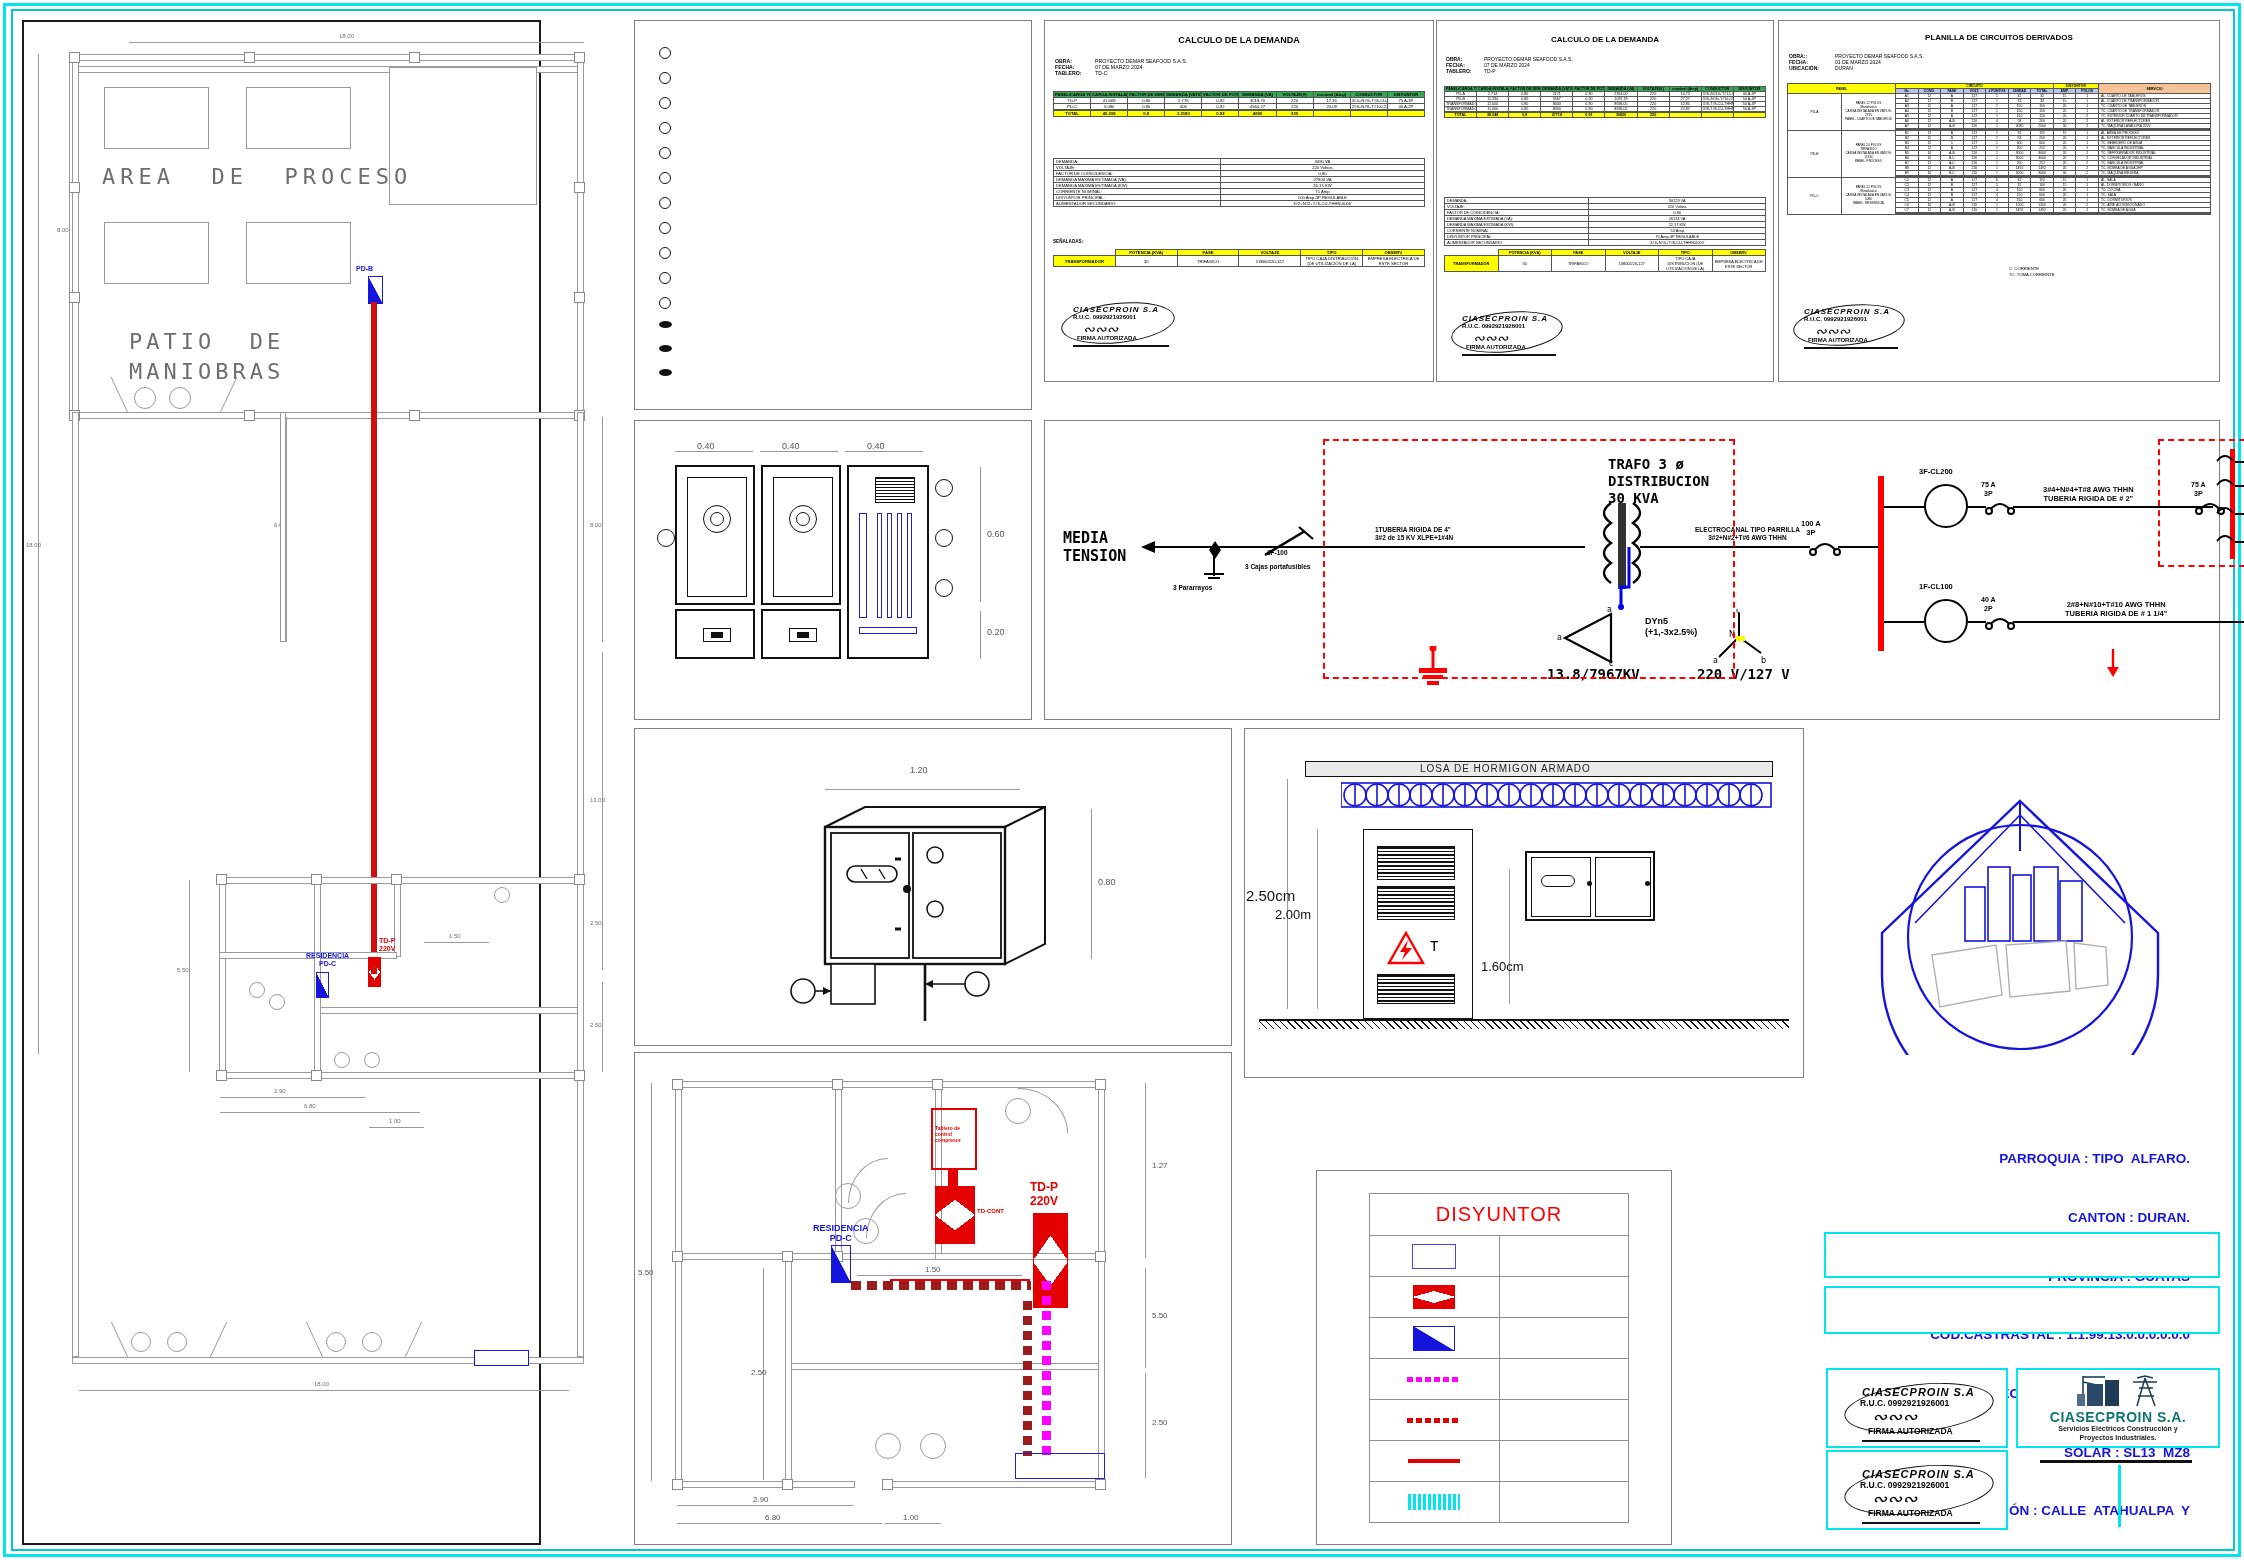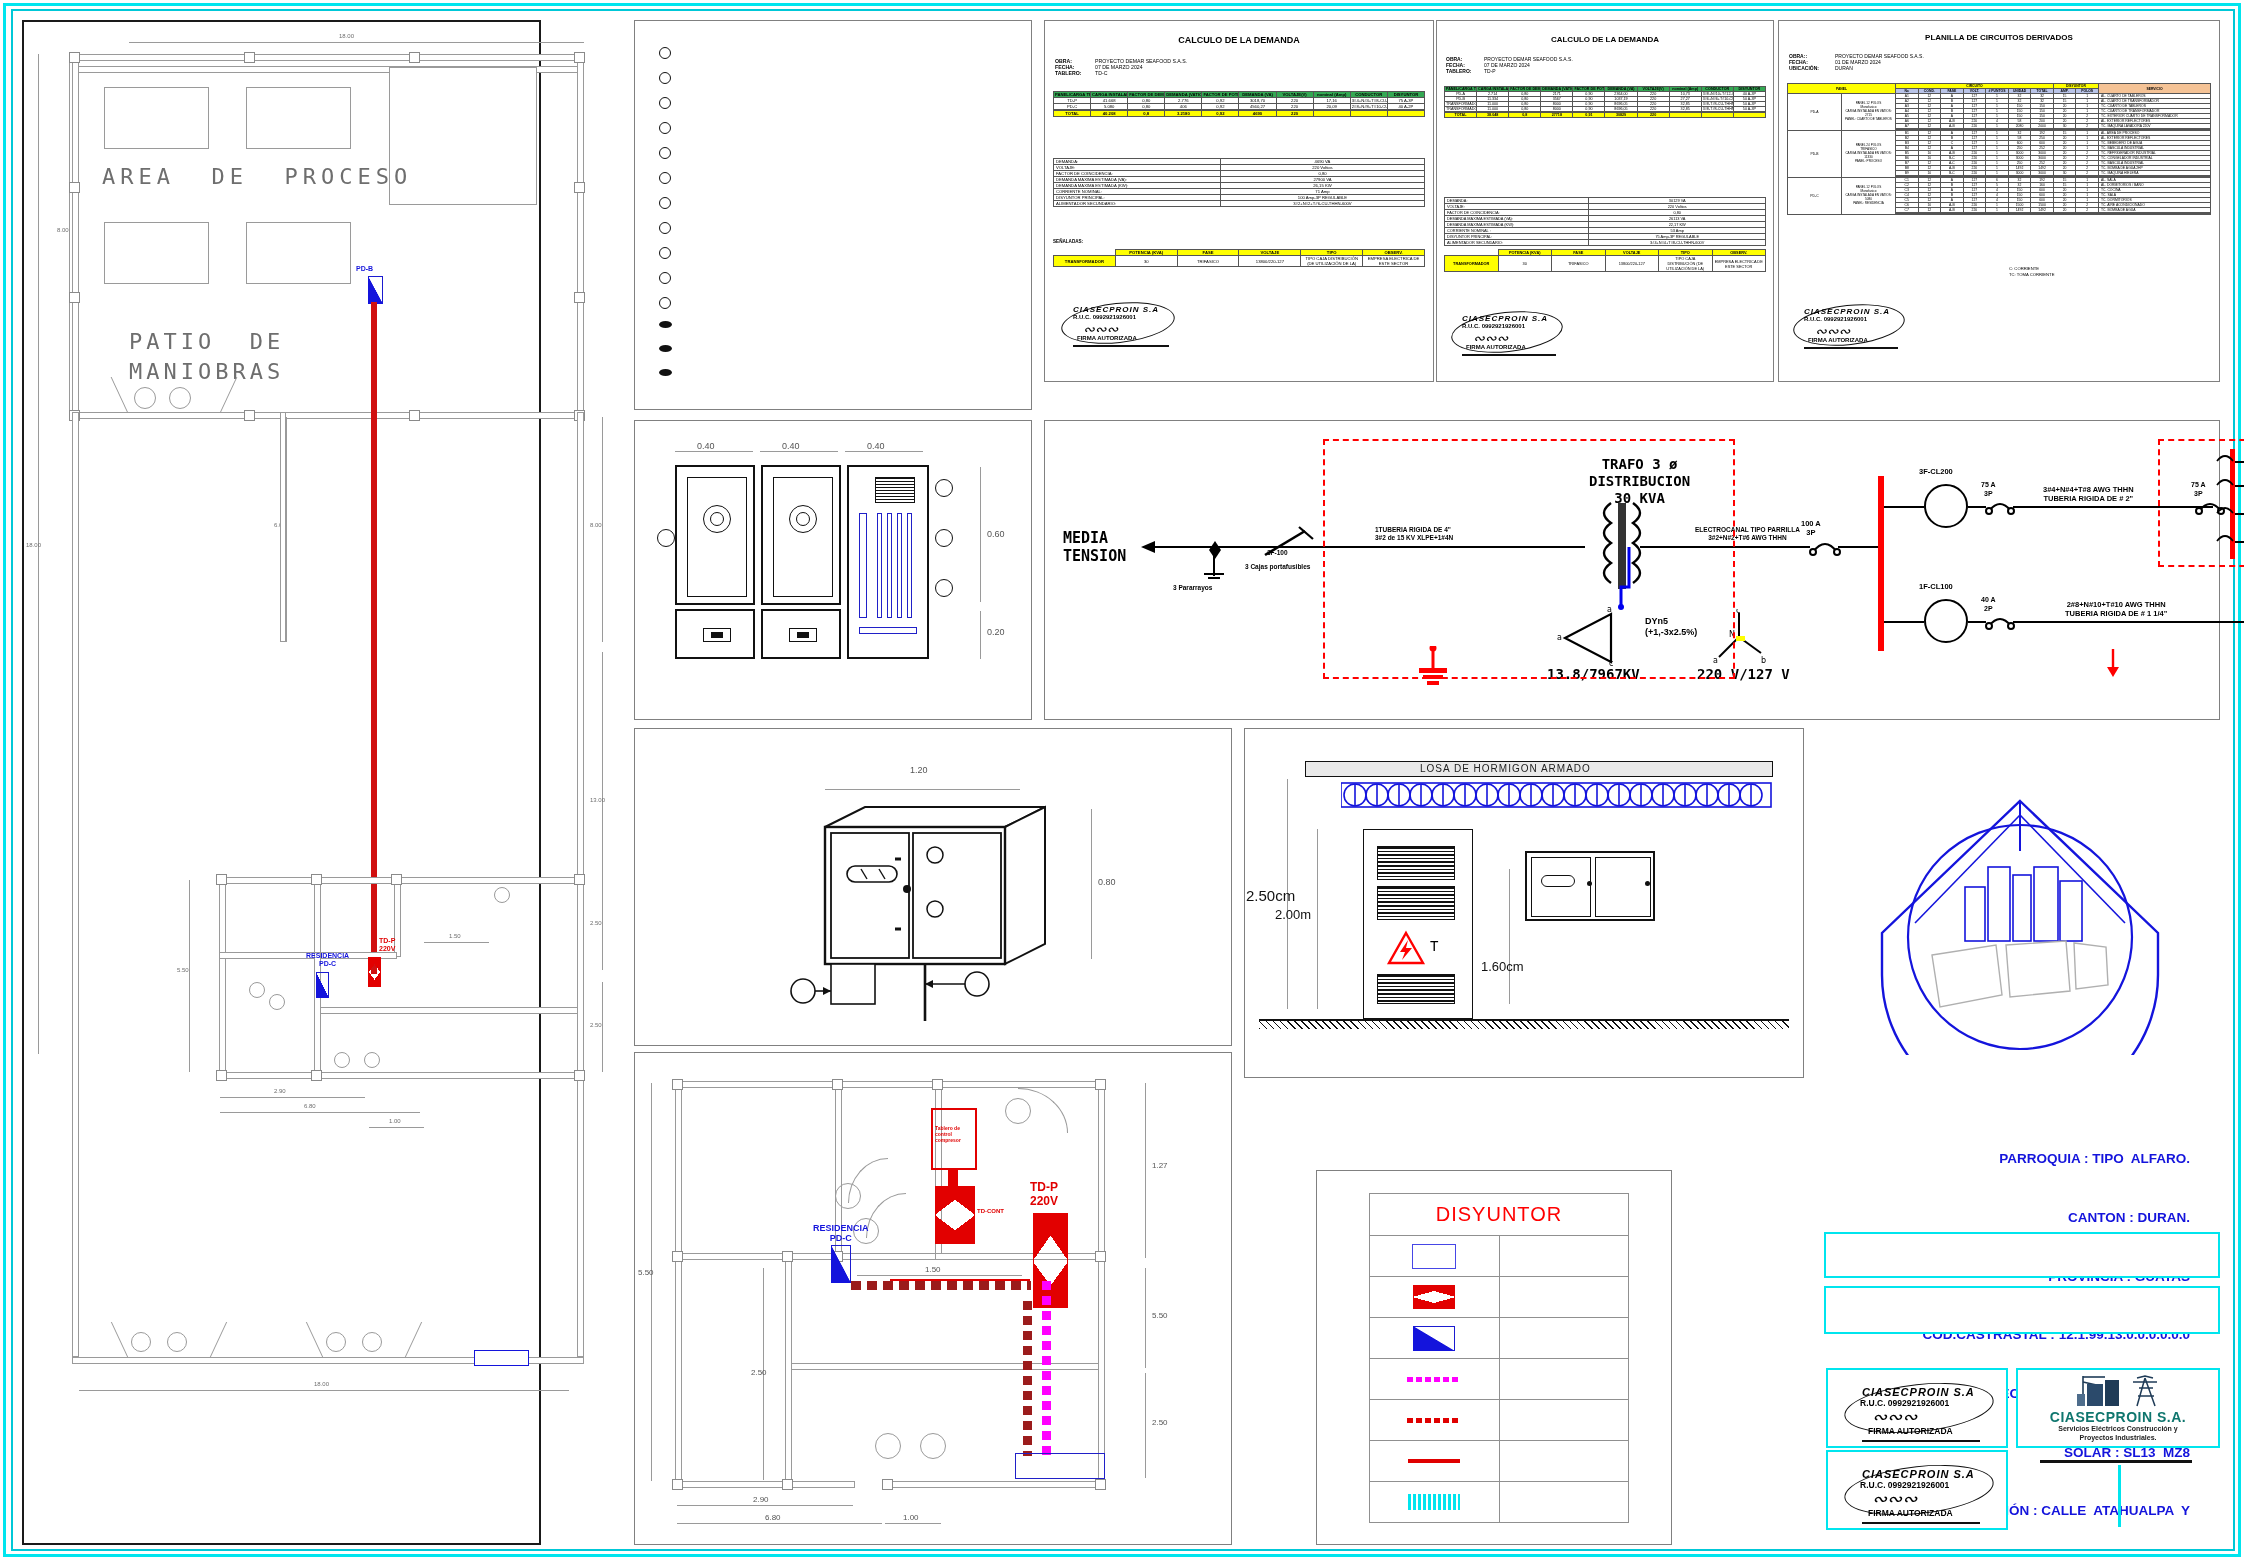--- a/index.html
+++ b/index.html
@@ -1206,21 +1206,21 @@
     <svg width="60" height="34" style="position:absolute;left:214px;top:104px;">
       <line x1="6" y1="30" x2="46" y2="6" stroke="#000" stroke-width="2.6"></line>
       <line x1="40" y1="2" x2="54" y2="14" stroke="#000" stroke-width="2.2"></line>
     </svg>
     <div class="ol-small" style="left:222px; top:128px;">3F-100</div>
     <div class="ol-small" style="left:200px; top:142px;">3 Cajas portafusibles</div>
 
     <div class="ol-small" style="left:330px; top:105px; text-align:left;">1TUBERIA RIGIDA DE 4"
 3#2 de 15 KV XLPE+1#4N</div>
 
-    <div class="ol-txt" style="left:544px; top:35px; font-size:14px; text-align:center;">TRAFO 3 ø
+    <div class="ol-txt" style="left:563px; top:35px; font-size:14px; ">TRAFO 3 ø
 DISTRIBUCION
 30 KVA</div>
     <svg width="80" height="130" style="position:absolute;left:540px;top:78px;">
       <path d="M26 4 q-14 10 0 20 q-14 10 0 20 q-14 10 0 20 q-14 10 0 20" fill="none" stroke="#000" stroke-width="2.4"></path>
       <rect x="33" y="4" width="8" height="86" fill="#333"></rect>
       <path d="M48 4 q14 10 0 20 q14 10 0 20 q14 10 0 20 q14 10 0 20" fill="none" stroke="#000" stroke-width="2.4"></path>
       <path d="M44 48 L44 88 L36 88 L36 106" fill="none" stroke="#0000ee" stroke-width="3"></path>
       <circle cx="36" cy="108" r="3" fill="#0000ee"></circle>
     </svg>
 
@@ -1493,21 +1493,21 @@
         <path d="M204 148 L236 152 L238 190 L206 194 Z"></path>
       </g>
     </svg>
   </div>
 
   <div style="position:absolute; left:1790px; top:1110px; width:400px;">
     <div class="loc" style="position:relative; right:0;">
       <div><span>PARROQUIA :</span> <span>TIPO  ALFARO.</span></div>
       <div><span>CANTON :</span> <span>DURAN.</span></div>
       <div><span>PROVINCIA :</span> <span>GUAYAS</span></div>
-      <div><span>COD.CASTRASTAL :</span> <span>12.1.99.13.0.0.0.0.0.0</span></div>
+      <div><span>COD.CASTRASTAL :</span> <span>1.1.99.13.0.0.0.0.0.0</span></div>
       <div><span>SECTOR :</span> <span>RECREO  BALSERA</span></div>
       <div><span>SOLAR :</span> <span>SL13  MZ8</span></div>
       <div><span>DIRECCIÓN :</span> <span>CALLE  ATAHUALPA  Y</span></div>
       <div></div>
     </div>
   </div>
 
   <div class="tb-cell" style="left:1824px; top:1232px; width:396px; height:46px;"></div>
   <div class="tb-cell" style="left:1824px; top:1286px; width:396px; height:48px;"></div>
 

